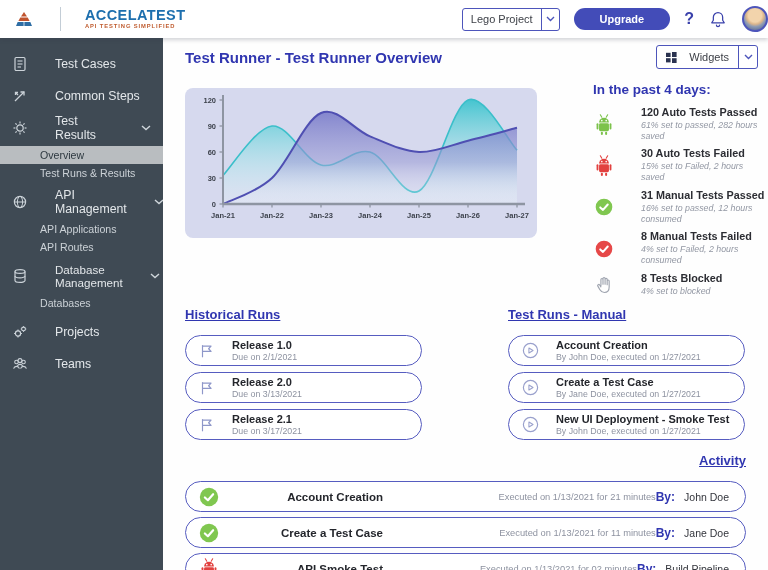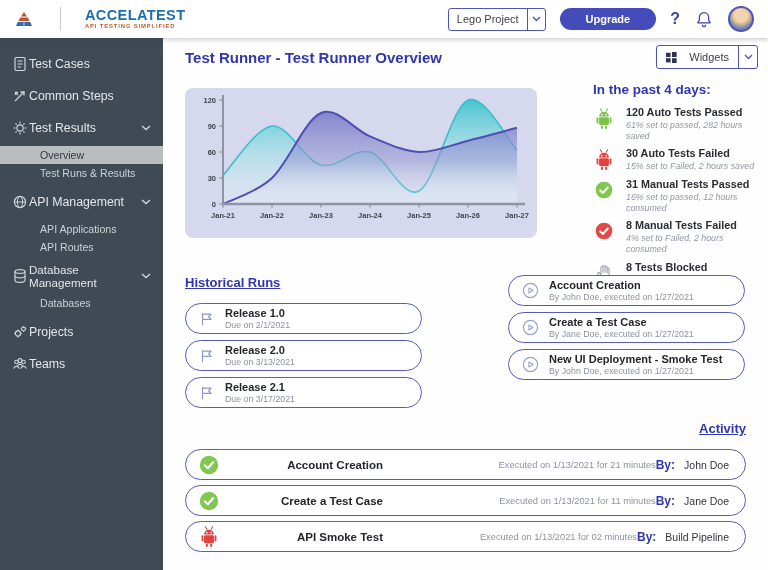--- a/index.html
+++ b/index.html
@@ -6,63 +6,63 @@
   html,body { width:768px; height:570px; overflow:hidden; font-family:"Liberation Sans", sans-serif; background:#fff; }
 
   
   .header { position:absolute; left:0; top:0; width:768px; height:38px; background:#fff;
             box-shadow:0 2px 4px rgba(50,55,75,.22); display:flex; align-items:center; z-index:5; }
   .logo-wrap { display:flex; align-items:center; gap:24px; padding-left:12px; }
   .logo-divider { width:1px; height:24px; background:#c3cdd6; }
   .logo-text-block { display:flex; flex-direction:column; line-height:1; }
   .logo-title { font-size:14.5px; font-weight:bold; color:#1d6fae; letter-spacing:.4px; }
   .logo-tagline { font-size:5.8px; font-weight:bold; color:#bf5b2e; letter-spacing:.9px; margin-top:2px; }
-  .header-right { margin-left:auto; display:flex; align-items:center; gap:14px; padding-right:14px; }
+  .header-right { margin-left:auto; display:flex; align-items:center; gap:14px; }
   .select-box { display:flex; align-items:stretch; border:1.5px solid #4d55bb; border-radius:3px; height:23px; background:#fff; cursor:pointer; }
   .select-value { font-size:11px; color:#3c3f46; display:flex; align-items:center; padding:0 8px; min-width:76px; }
   .select-caret { width:18px; border-left:1.5px solid #4d55bb; display:flex; align-items:center; justify-content:center; color:#4d55bb; }
   .upgrade-btn { height:22px; padding:0 26px; background:#434cb8; color:#fff; font-size:11px; font-weight:bold;
                  border:none; border-radius:11px; display:flex; align-items:center; cursor:pointer; }
   .help-q { font-size:16px; font-weight:bold; color:#3a41ab; cursor:pointer; }
   .avatar { width:26px; height:26px; border-radius:50%; border:2px solid #4d55bb; cursor:pointer;
             background: radial-gradient(circle at 50% 34%, #f2d4ac 0 36%, #dcb68c 48%, #8b9ab5 62%, #4a5580 100%); }
 
   
   .sidebar { position:absolute; left:0; top:38px; width:163px; height:532px; background:#3f4a54; padding-top:12px; }
-  .side-item { display:flex; align-items:center; gap:1px; height:27px; padding:0 12px; color:#e3e7ea;
+  .side-item { display:flex; align-items:center; gap:27px; height:27px; padding:0 12px; color:#e3e7ea;
                font-size:12.3px; cursor:pointer; position:relative; margin-bottom:5px; }
   .side-item .chev { margin-left:auto; color:#cfd6db; }
   .side-sub { display:block; font-size:10.6px; color:#ccd2d7; padding:3px 10px 3px 40px; cursor:pointer; }
   .side-sub.sel { background:#b9bdc0; color:#2e3940; }
   .side-group { margin-bottom:6px; }
   .sicon { width:16px; height:16px; flex:0 0 16px; color:#ccd3d9; }
 
   
   .main { position:absolute; left:163px; top:38px; width:605px; height:532px; background:#fefefe; }
   .page-title { position:absolute; left:22px; top:11px; font-size:15px; font-weight:bold; color:#3036b0; }
   .widgets-box { position:absolute; right:10px; top:7px; display:flex; align-items:stretch; height:24px;
                  border:1.5px solid #4d55bb; border-radius:3px; background:#fff; cursor:pointer; }
   .widgets-main { display:flex; align-items:center; gap:12px; padding:0 9px; font-size:11px; color:#3c3f46; }
   .widgets-caret { width:19px; border-left:1.5px solid #4d55bb; display:flex; align-items:center; justify-content:center; color:#4d55bb; }
 
   .chart-panel { position:absolute; left:22px; top:50px; width:352px; height:150px; background:#d6d9ee; border-radius:8px; }
 
   .stats { position:absolute; left:430px; top:44px; width:172px; }
   .stats-title { font-size:13.5px; font-weight:bold; color:#3036b0; margin-bottom:9px; }
-  .stat-row { display:flex; gap:11px; margin-bottom:5.5px; align-items:flex-start; min-height:25px; }
+  .stat-row { display:flex; gap:26px; margin-bottom:5.5px; align-items:center; min-height:25px; }
   .stat-icon { width:22px; flex:0 0 22px; margin-top:1px; }
   .stat-label { font-size:10.8px; font-weight:bold; color:#2c2d33; line-height:1.2; }
   .stat-sub { font-size:8.8px; color:#9297a3; line-height:1.25; margin-top:1px;font-style:italic; }
   .icon-green { color:#7cc24b; } .icon-red { color:#e2413f; }
   .icon-green2 { color:#80c750; } .icon-red2 { color:#e64848; }
 
-  .col-heading { font-size:13px; font-weight:bold; color:#3036b0; text-decoration:underline; margin-bottom:13px; }
+  .col-heading { font-size:13px; font-weight:bold; color:#3036b0; text-decoration:underline; margin-bottom:13px;margin-top:32px; }
   .runs-col { position:absolute; width:237px; }
   .hist-col { left:22px; top:237px; } .manual-col { left:345px; top:237px; }
-  .run-card { display:flex; align-items:center; gap:9px; height:31px; border:1.5px solid #565cc0; border-radius:15.5px;
+  .run-card { display:flex; align-items:center; gap:16px; height:31px; border:1.5px solid #565cc0; border-radius:15.5px;
               padding:0 10px 0 12px; margin-bottom:6px; background:#fff; cursor:pointer; }
   .run-name { font-size:11px; font-weight:bold; color:#24262c; line-height:1.15; white-space:nowrap; }
   .run-sub { font-size:8.8px; color:#8d92a0; line-height:1.15; }
 
   .activity { position:absolute; left:22px; top:383px; width:561px;text-align:right; }
   .act-row { display:flex; align-items:center; height:31px; border:1.5px solid #565cc0; border-radius:15.5px;
              padding:0 16px 0 12px; margin-bottom:5px; background:#fff; cursor:pointer; }
   .act-icon { width:22px; flex:0 0 22px; margin-right:11px; }
   .act-name { font-size:11.5px; font-weight:bold; color:#24262c; width:152px; }
   .act-detail { font-size:9.3px; color:#8d92a0; flex:1; }
@@ -399,20 +399,21 @@
         <path d="M5,4.5 H14.5 L11.8,7.5 L14.5,10.5 H5" fill="none" stroke="#8e97c9" stroke-width="1.3" stroke-linejoin="round"></path>
       </svg>
       <div>
         <div class="run-name">Release 2.1</div>
         <div class="run-sub">Due on 3/17/2021</div>
       </div>
     </div>
   </div>
 
   <div class="runs-col manual-col">
+    <div class="col-heading">Test Runs - Manual</div>
 
     <div class="run-card">
       <svg width="19" height="19" viewBox="0 0 24 24">
         <circle cx="12" cy="12" r="9" fill="none" stroke="#99a0cc" stroke-width="1.5"></circle>
         <path d="M10,8.8 L15.2,12 L10,15.2 Z" fill="none" stroke="#99a0cc" stroke-width="1.3" stroke-linejoin="round"></path>
       </svg>
       <div>
         <div class="run-name">Account Creation</div>
         <div class="run-sub">By John Doe, executed on 1/27/2021</div>
       </div>

